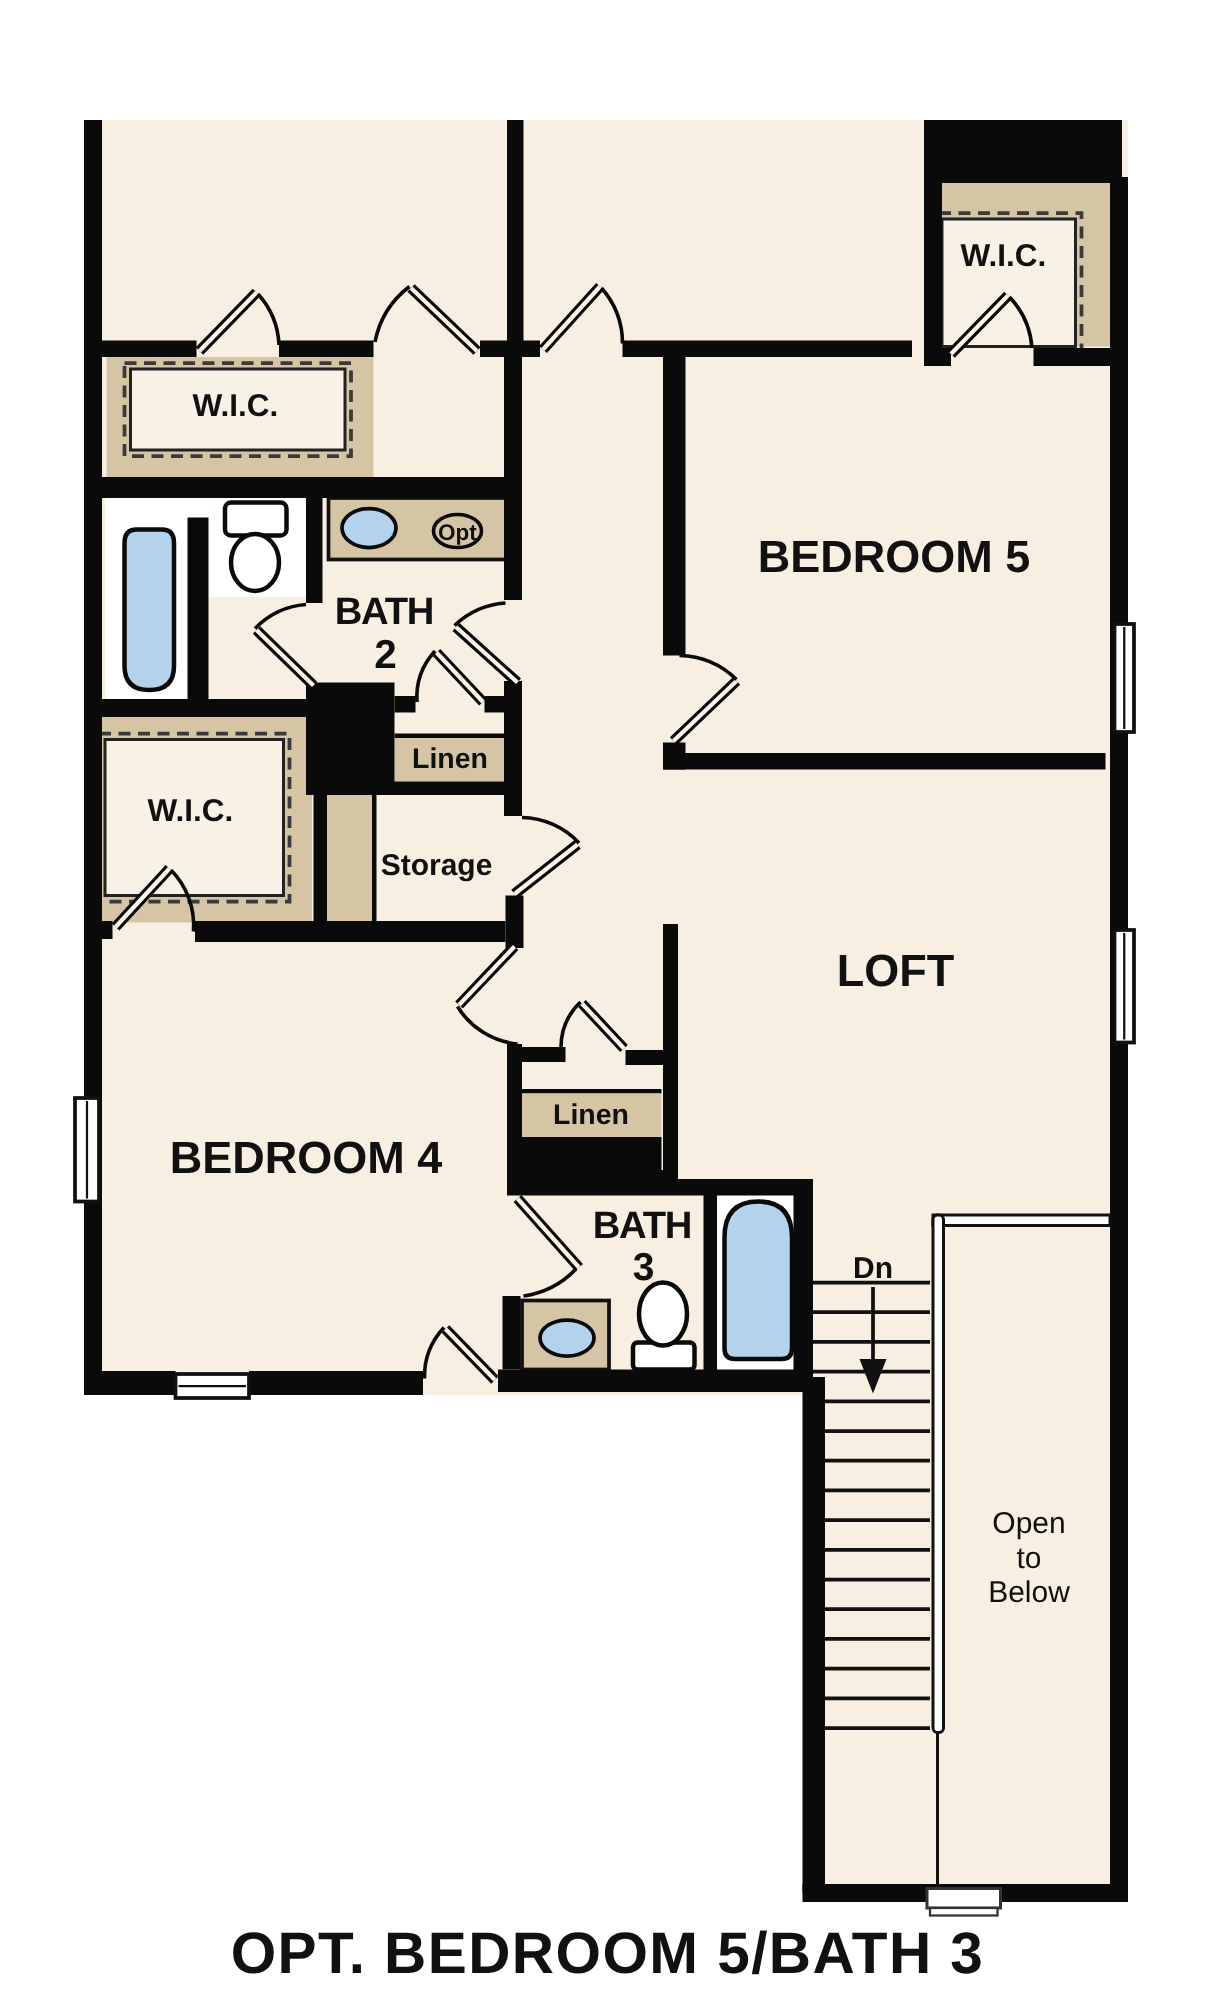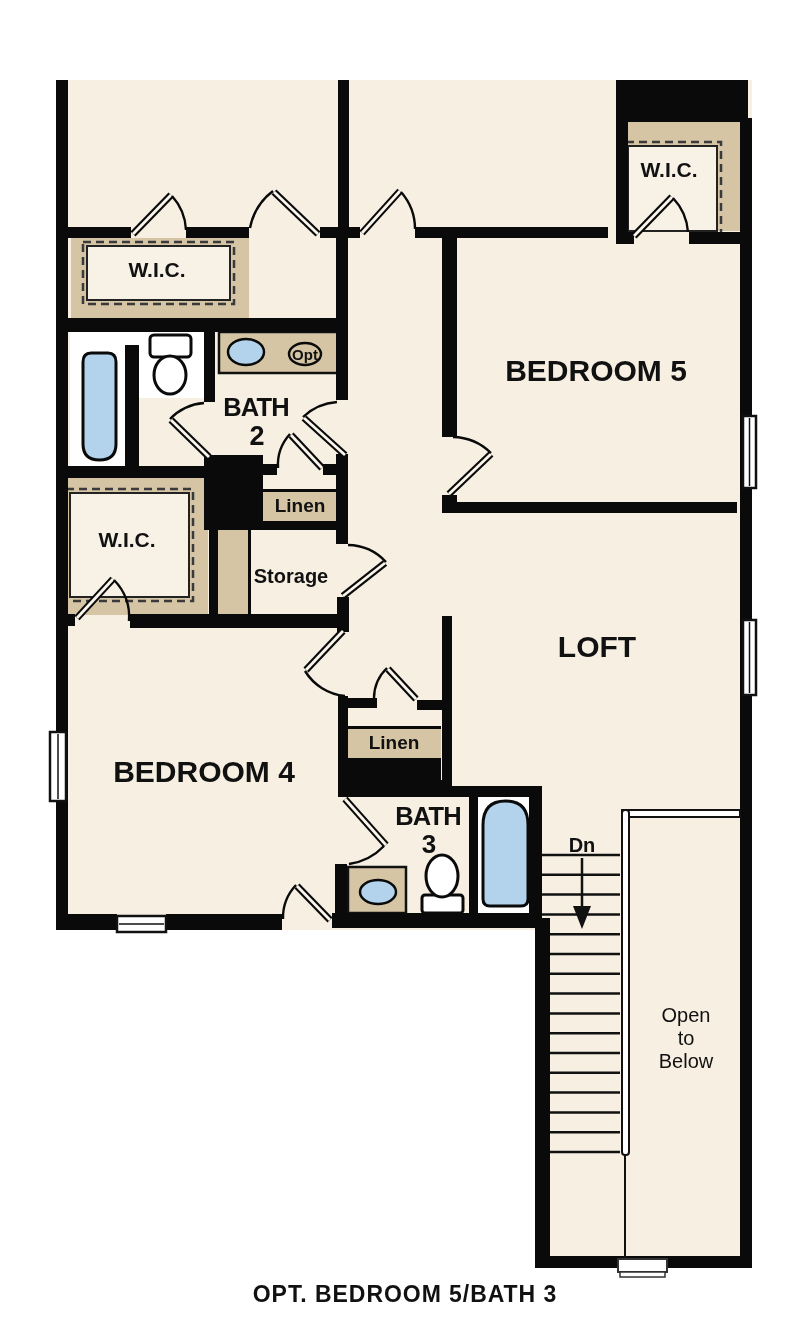--- a/index.html
+++ b/index.html
@@ -317,14 +317,14 @@
 
 <text x="429" y="853" font-size="26" font-weight="bold">3</text>
 
 <text x="582" y="852" font-size="20" font-weight="bold">Dn</text>
 
 <text x="686" y="1022" font-size="20">Open</text>
 <text x="686" y="1045" font-size="20">to</text>
 <text x="686" y="1068" font-size="20">Below</text>
 </svg>
 
-<div style="position:absolute;left:0;top:1281px;width:810px;text-align:center;font-family:'Liberation Sans',sans-serif;font-size:23px;font-weight:bold;letter-spacing:0.95px;color:#111;">OPT.&nbsp;BEDROOM&nbsp;5/BATH&nbsp;3</div>
+<div style="position:absolute;left:0;top:1281px;width:810px;text-align:center;font-family:'Liberation Sans',sans-serif;font-size:39px;font-weight:bold;letter-spacing:0.95px;color:#111;">OPT.&nbsp;BEDROOM&nbsp;5/BATH&nbsp;3</div>
 </div>
 
 </body></html>

